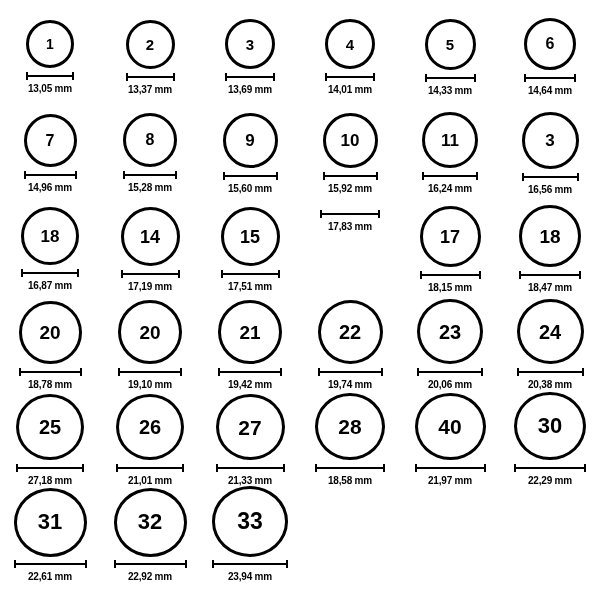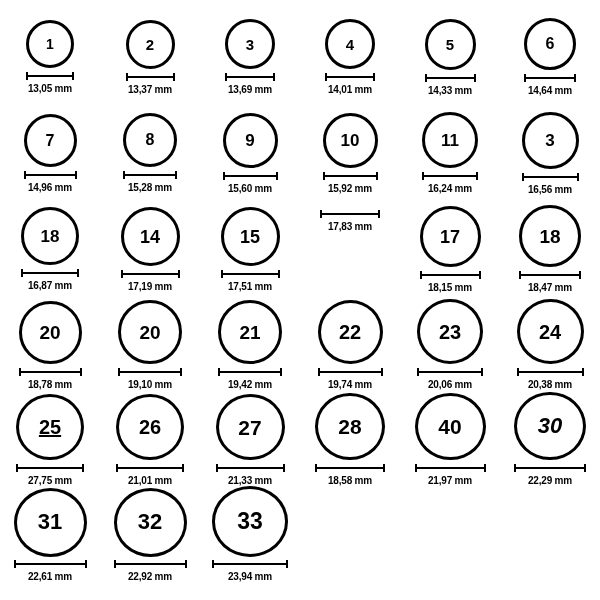--- a/index.html
+++ b/index.html
@@ -318,26 +318,26 @@
           <span class="ring-size" style="font-size: 20px;">24</span>
         </div>
         <div class="measure">
           <div class="bar" style="width: 67px;"></div>
         </div>
         <div class="mm-label">20,38 mm</div>
       </div>
       <div class="cell">
         <div style="height: 4px;"></div>
         <div class="ring" style="width: 68px; height: 68px;">
-          <span class="ring-size" style="font-size: 20px; text-decoration: underline;">25</span>
+          <span class="ring-size" style="font-size: 20px;">25</span>
         </div>
         <div class="measure">
           <div class="bar" style="width: 68px;"></div>
         </div>
-        <div class="mm-label">27,75 mm</div>
+        <div class="mm-label">27,18 mm</div>
       </div>
       <div class="cell">
         <div style="height: 4px;"></div>
         <div class="ring" style="width: 68px; height: 68px; justify-content: center;">
           <span class="ring-size" style="font-size: 20px;">26</span>
         </div>
         <div class="measure">
           <div class="bar" style="width: 68px;"></div>
         </div>
         <div class="mm-label">21,01 mm</div>
@@ -368,21 +368,21 @@
           <span class="ring-size" style="font-size: 21px;">40</span>
         </div>
         <div class="measure">
           <div class="bar" style="width: 71px;"></div>
         </div>
         <div class="mm-label">21,97 mm</div>
       </div>
       <div class="cell">
         <div style="height: 2px;"></div>
         <div class="ring" style="width: 72px; height: 72px;">
-          <span class="ring-size" style="font-size: 22px; font-style: italic;">30</span>
+          <span class="ring-size" style="font-size: 22px;">30</span>
         </div>
         <div class="measure">
           <div class="bar" style="width: 72px;"></div>
         </div>
         <div class="mm-label">22,29 mm</div>
       </div>
       <div class="cell">
         <div style="height: 2px;"></div>
         <div class="ring" style="width: 73px; height: 73px;">
           <span class="ring-size" style="font-size: 22px;">31</span>

